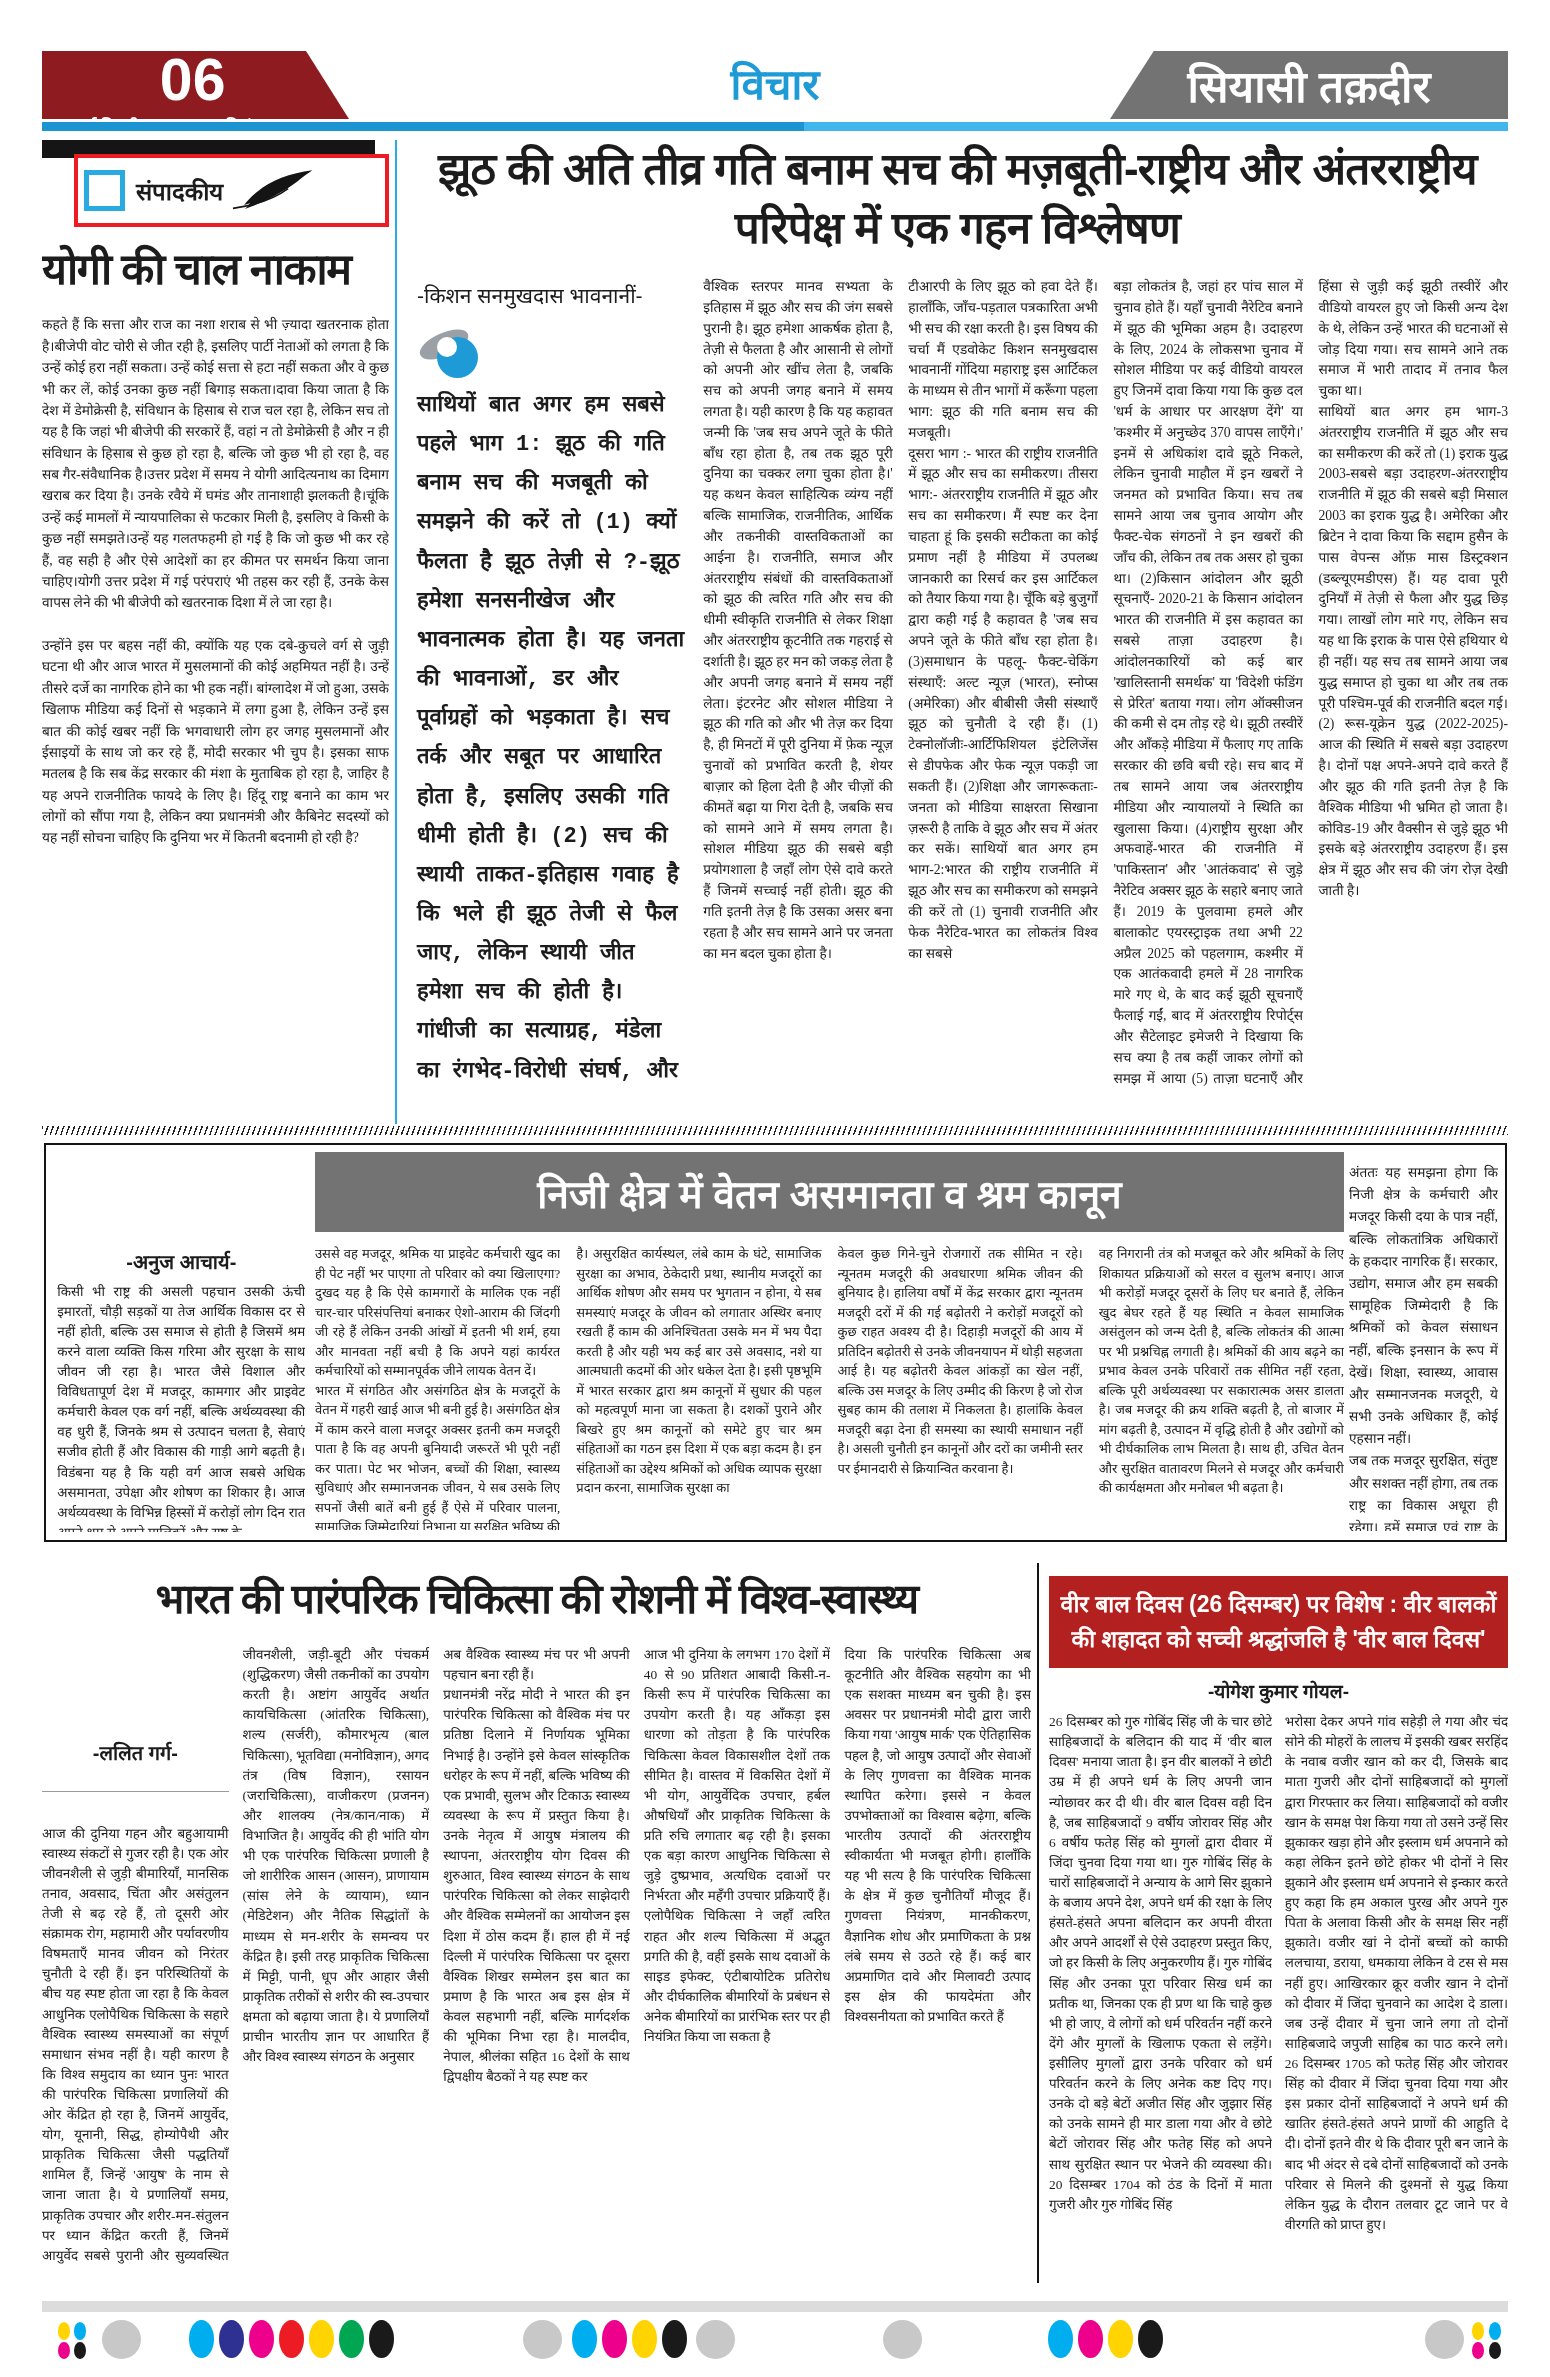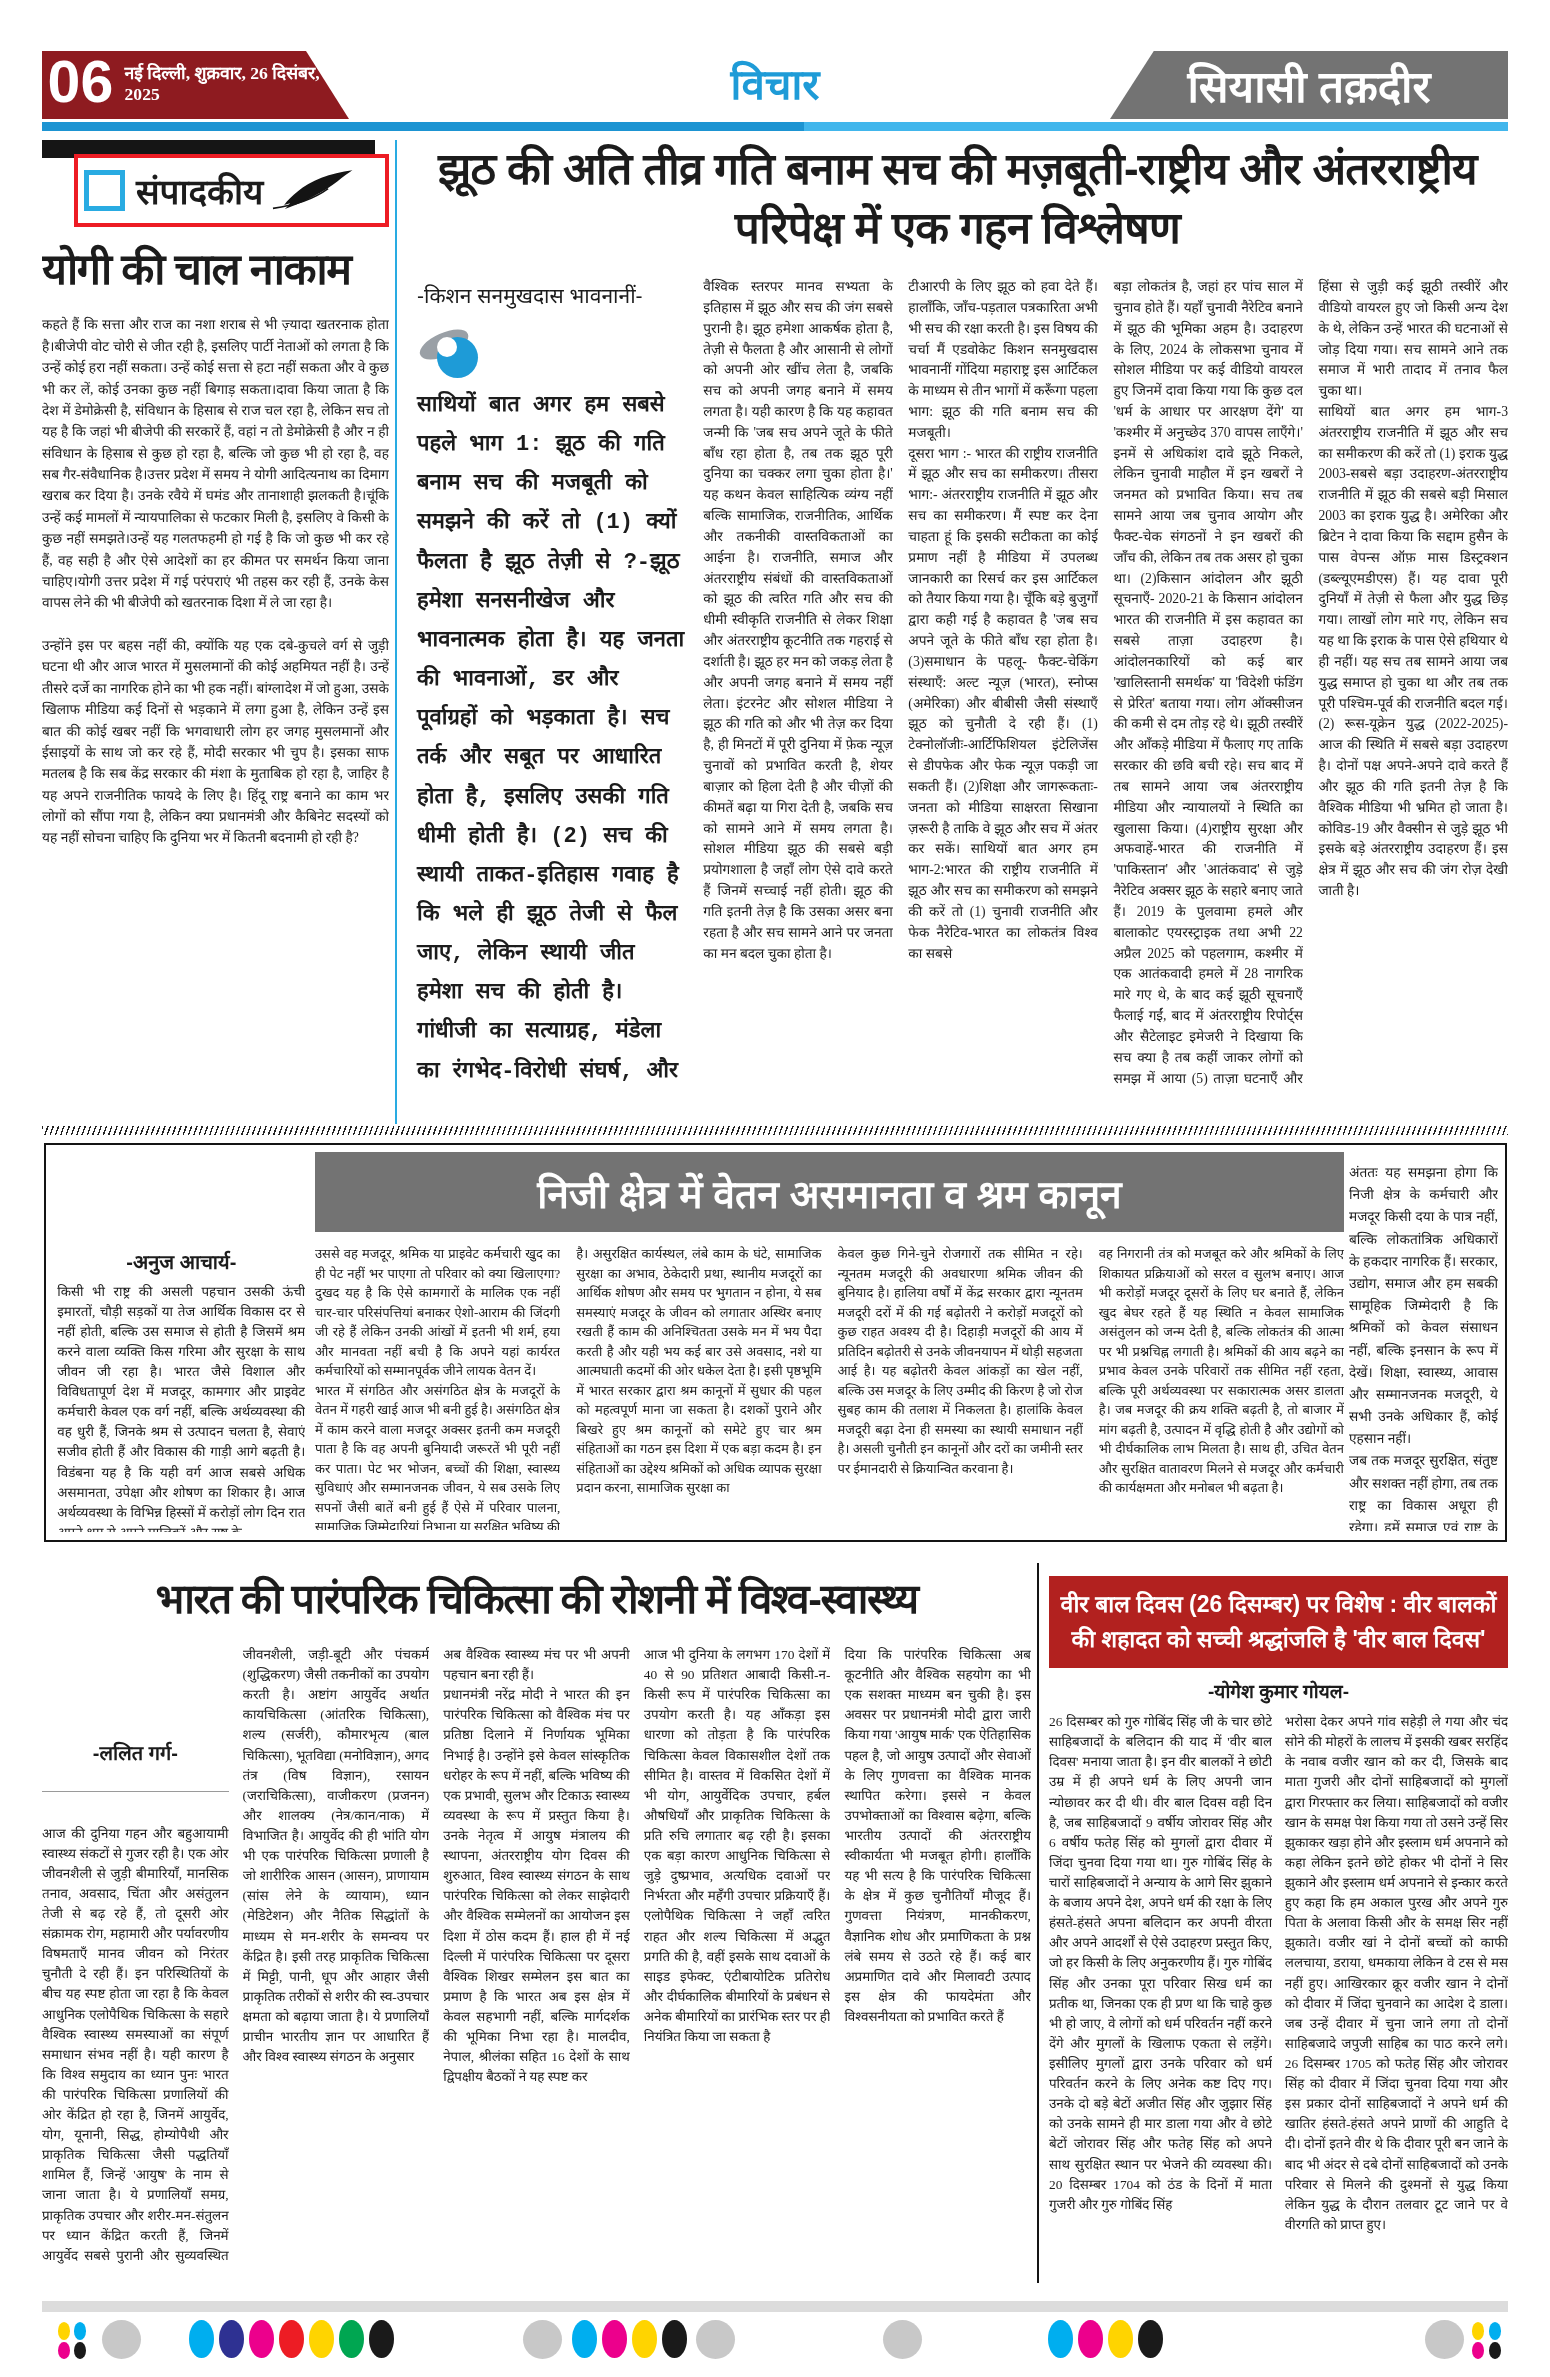--- a/index.html
+++ b/index.html
@@ -3,37 +3,37 @@
 <meta charset="utf-8">
 <style>
   html,body{margin:0;padding:0;background:#888;}
   #page{position:relative;width:1550px;height:2377px;background:#ffffff;margin:0 auto;overflow:hidden;
         font-family:"Liberation Serif", serif;color:#1c1c1c;}
   .sans{font-family:"Liberation Sans", sans-serif;}
 
   
   .hdr{position:absolute;left:42px;top:51px;width:1466px;height:82px;}
   .trap-left{position:absolute;left:0;top:0;width:307px;height:68px;background:#8e1b20;
-             clip-path:polygon(0 0,86% 0,100% 100%,0 100%);display:flex;align-items:center;color:#fff;}
+             clip-path:polygon(0 0,86% 0,100% 100%,0 100%);display:flex;align-items:center;color:#fff;flex-direction:column;}
   .page-num{font-size:59px;font-weight:bold;line-height:1;padding:0 11.3px 4.2px 5.6px;font-family:"Liberation Sans",sans-serif;}
   .date-line{font-size:17.6px;font-weight:bold;padding-bottom:4.2px;}
   .trap-right{position:absolute;right:0;top:0;width:398px;height:68px;background:#737373;
               clip-path:polygon(11% 0,100% 0,100% 100%,0 100%);display:flex;align-items:center;justify-content:center;
               color:#fff;font-size:44px;font-weight:bold;}
   .section-title{position:absolute;left:0;right:0;top:2.8px;text-align:center;font-size:42px;font-weight:bold;color:#1e9bd7;}
   .blue-bar{position:absolute;left:0;top:71px;width:100%;height:9.2px;
             background:linear-gradient(90deg,#1d94d2 0 52%,#41b6ec 52% 100%);}
 
   
   .editorial{position:absolute;left:42px;top:140px;width:347px;height:984px;overflow:hidden;}
   .ed-blackbar{width:333px;height:18.3px;background:#151515;}
   .ed-box{position:relative;margin:-4.2px 0 0 32px;width:296px;height:65px;background:#fff;border:4.2px solid #ed1c24;
           display:flex;align-items:center;gap:11.3px;padding:0 5.6px;}
   .ed-square{width:31px;height:31px;border:5px solid #29abe2;flex:none;}
-  .ed-label{font-size:35px;font-weight:bold;white-space:nowrap;font-family:Liberation Mono, monospace;}
+  .ed-label{font-size:24px;font-weight:bold;white-space:nowrap;font-family:Liberation Mono, monospace;}
   .ed-quill{flex:none;margin-left:-4.2px;}
   .ed-title{margin-top:11.3px;font-size:43px;font-weight:800;letter-spacing:-1.4px;white-space:nowrap;
             font-family:"Liberation Sans",sans-serif;}
   .ed-body{margin-top:17px;font-size:13.7px;line-height:1.56;text-align:justify;white-space:pre-line;
            height:796px;overflow:hidden;}
   .vrule-blue{position:absolute;left:395px;top:140px;width:2.1px;height:984px;background:#29abe2;}
 
   
   .lead{position:absolute;left:407px;top:140px;width:1101px;height:984px;overflow:hidden;}
   .lead-headline{font-size:44px;font-weight:800;text-align:center;line-height:1.33;letter-spacing:-0.7px;

